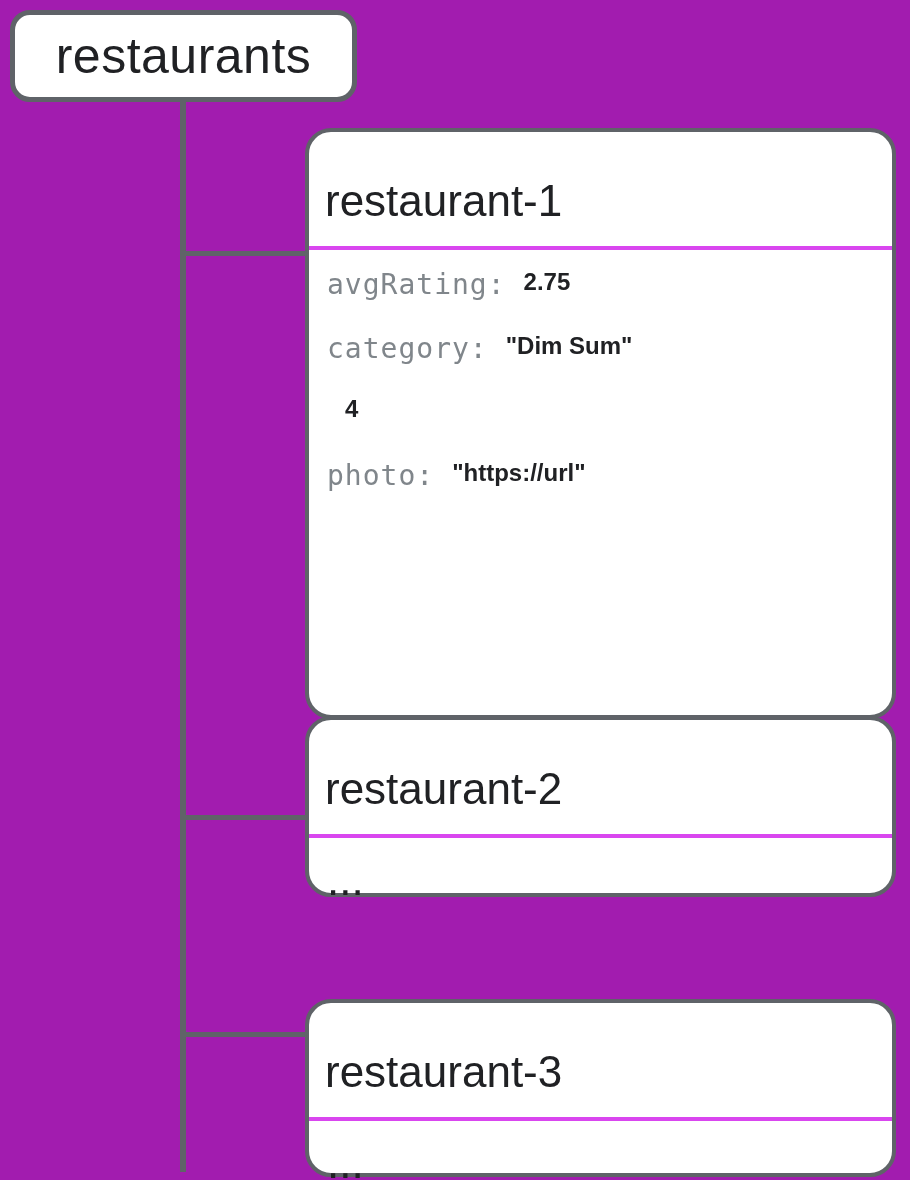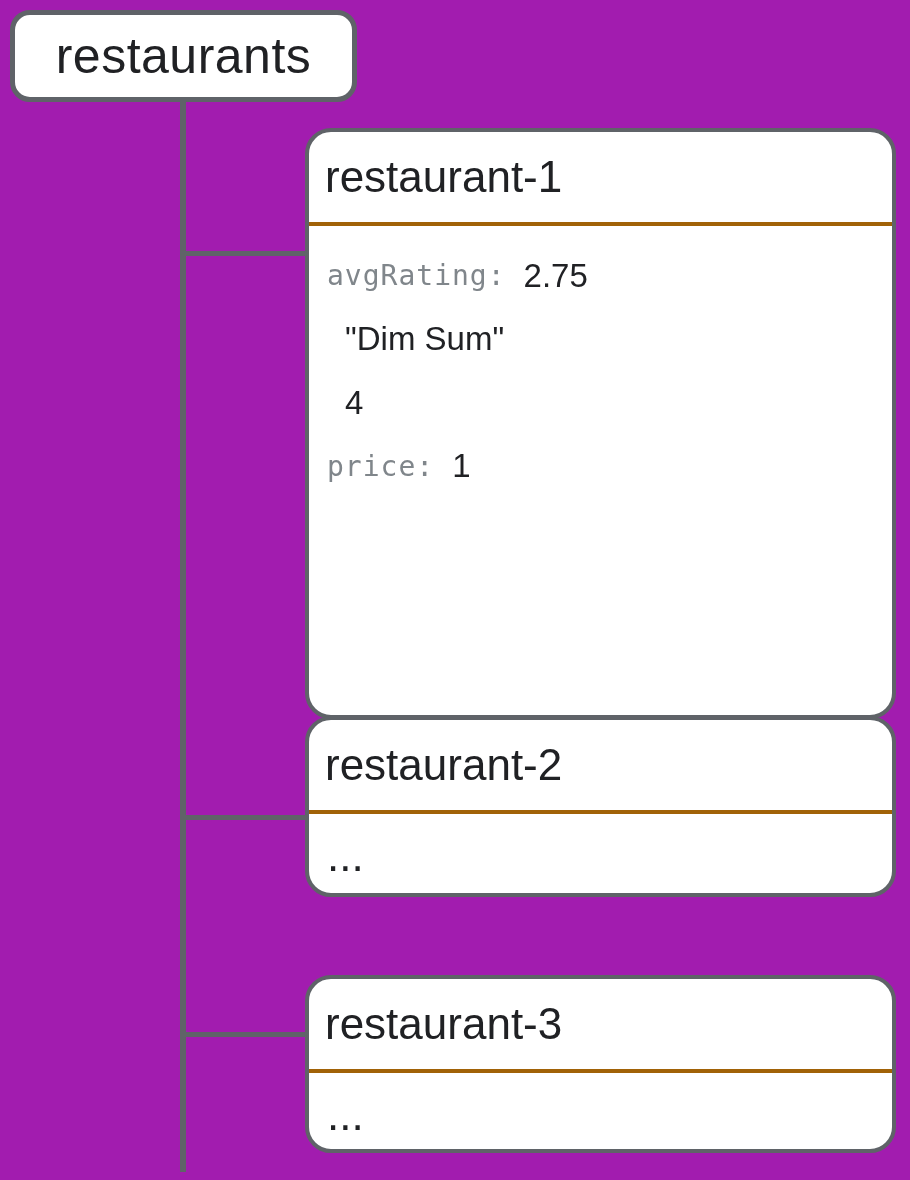--- a/index.html
+++ b/index.html
@@ -45,51 +45,53 @@
     position: absolute;
     left: 305px;
     width: 591px;
     box-sizing: border-box;
     border: 4px solid #5f6368;
     border-radius: 26px;
     background: #ffffff;
   }
   .card1 { top: 128px; height: 591px; }
   .card2 { top: 716px; height: 181px; }
-  .card3 { top: 975px; height: 178px; }
+  .card3 { top: 999px; height: 178px; }
 
   .card-header {
     height: 90px;
-    border-bottom: 4px solid #a16207;
+    border-bottom: 4px solid #d946ef;
     display: flex;
     align-items: center;
     padding-left: 16px;
     font-size: 44px;
     color: #202124;
+    margin-top: 24px;
   }
 
   .card-body { padding: 18px 0 0 18px; }
 
   .field-row {
     height: 63.5px;
     display: flex;
-    align-items: center;
+    align-items: flex-start;
   }
   .field-key {
     font-family: "DejaVu Sans Mono", monospace;
     font-size: 28px;
     letter-spacing: 1px;
     color: #80868b;
     white-space: pre;
   }
   .field-value {
-    font-size: 33px;
+    font-size: 24px;
     color: #202124;
     margin-left: 18px;
     white-space: pre;
+    font-weight: bold;
   }
 
   .card-body-ellipsis {
     height: 83px;
     display: flex;
     align-items: center;
     padding-left: 18px;
     font-size: 44px;
     color: #202124;
   }
@@ -109,28 +111,29 @@
   <div class="line connector c3"></div>
 
   <div class="card card1">
     <div class="card-header">restaurant-1</div>
     <div class="card-body">
       <div class="field-row">
         <span class="field-key">avgRating:</span>
         <span class="field-value">2.75</span>
       </div>
       <div class="field-row">
+        <span class="field-key">category:</span>
         <span class="field-value">"Dim Sum"</span>
       </div>
       <div class="field-row">
         <span class="field-value">4</span>
       </div>
       <div class="field-row">
-        <span class="field-key">price:</span>
-        <span class="field-value">1</span>
+        <span class="field-key">photo:</span>
+        <span class="field-value">"https://url"</span>
       </div>
     </div>
   </div>
 
   <div class="card card2">
     <div class="card-header">restaurant-2</div>
     <div class="card-body-ellipsis">...</div>
   </div>
 
   <div class="card card3">

